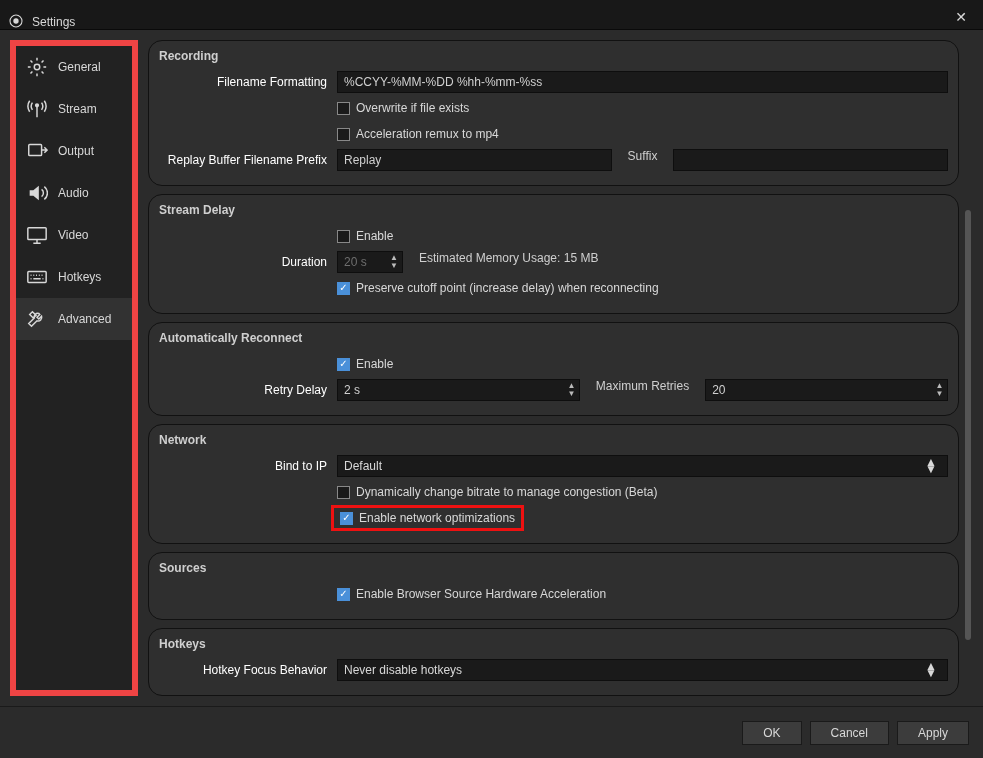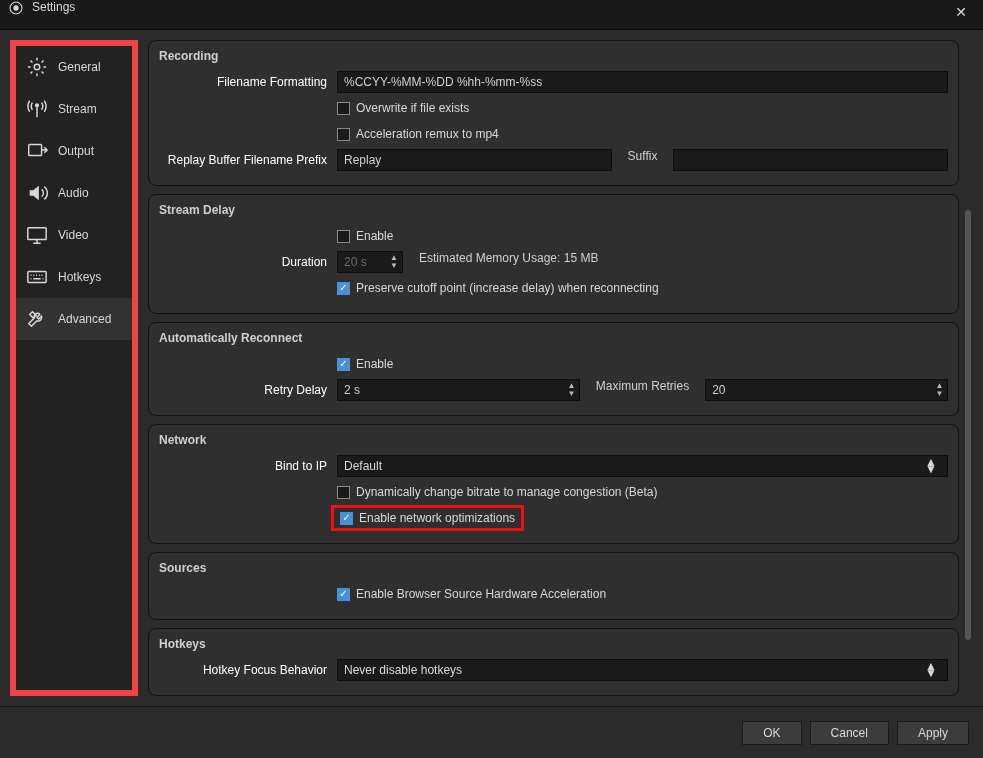--- a/index.html
+++ b/index.html
@@ -1,28 +1,28 @@
 <!DOCTYPE html>
 <html><head>
 <meta charset="utf-8">
 <style>
 *{box-sizing:border-box;margin:0;padding:0;font-family:"Segoe UI",Tahoma,sans-serif;font-size:12px;color:#d8d8d8}
 body{background:#1e1e1e;width:983px;height:758px;overflow:hidden;display:flex;flex-direction:column}
-.titlebar{height:30px;background:#181818;display:flex;align-items:flex-start;padding:0 8px;border-bottom:1px solid #0a0a0a}
+.titlebar{height:30px;background:#181818;display:flex;align-items:flex-end;padding:0 8px;border-bottom:1px solid #0a0a0a}
 .titlebar .app-icon{width:16px;height:16px;margin-right:8px}
 .titlebar .spacer{flex:1}
 .close-btn{font-size:14px;cursor:pointer;padding:4px 8px}
 .body{flex:1;display:flex;background:#2b2b2b;padding:10px;gap:10px}
 .sidebar{width:128px;background:#222;border:6px solid #ef4444;display:flex;flex-direction:column}
 .side-item{display:flex;align-items:center;gap:10px;padding:10px 10px;cursor:pointer}
 .side-item.selected{background:#323232}
 .side-ico{width:22px;height:22px;display:flex;align-items:center;justify-content:center}
 .main{flex:1;position:relative;overflow-y:auto}
 .main-inner{position:absolute;inset:0;padding-right:14px}
-.section{border:1px solid #111;background:#2f2f2f;border-radius:8px;margin-bottom:8px;padding:8px 10px 10px}
+.section{border:1px solid #111;background:#2f2f2f;border-radius:14px;margin-bottom:8px;padding:8px 10px 10px}
 .section-title{font-weight:600;color:#cfcfcf;margin-bottom:8px}
 .row{display:flex;align-items:center;margin:4px 0;min-height:22px}
 .lbl{width:178px;text-align:right;padding-right:10px;color:#ffffff}
 .ctrl{flex:1;display:flex;align-items:flex-start;gap:8px}
 input[type=text],.txt,.combo{background:#1a1a1a;border:1px solid #0e0e0e;height:22px;padding:0 6px;color:#d0d0d0}
 .txt{flex:1}
 .combo{flex:1;display:flex;align-items:center;justify-content:space-between}
 .spin{display:flex;align-items:center;background:#1a1a1a;border:1px solid #0e0e0e;height:22px}
 .spin input{background:transparent;border:none;outline:none;padding:0 6px;width:48px;color:#d0d0d0}
 .spin.dis input{color:#6e6e6e}

